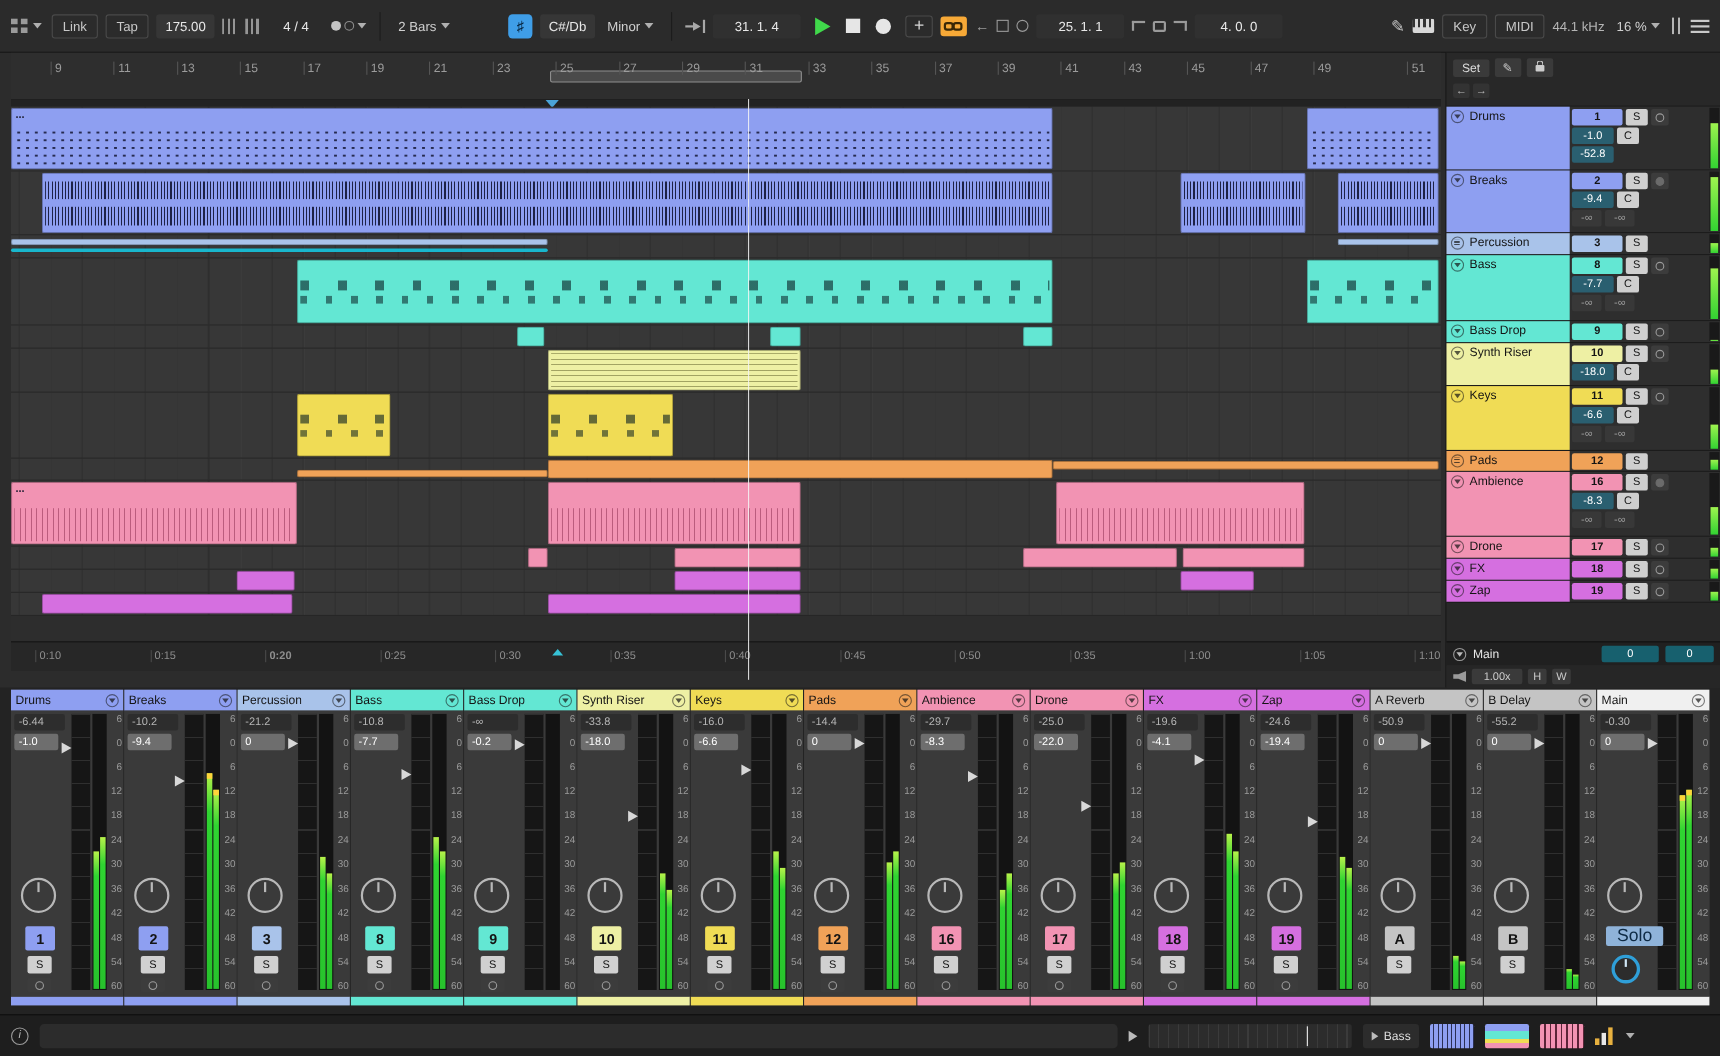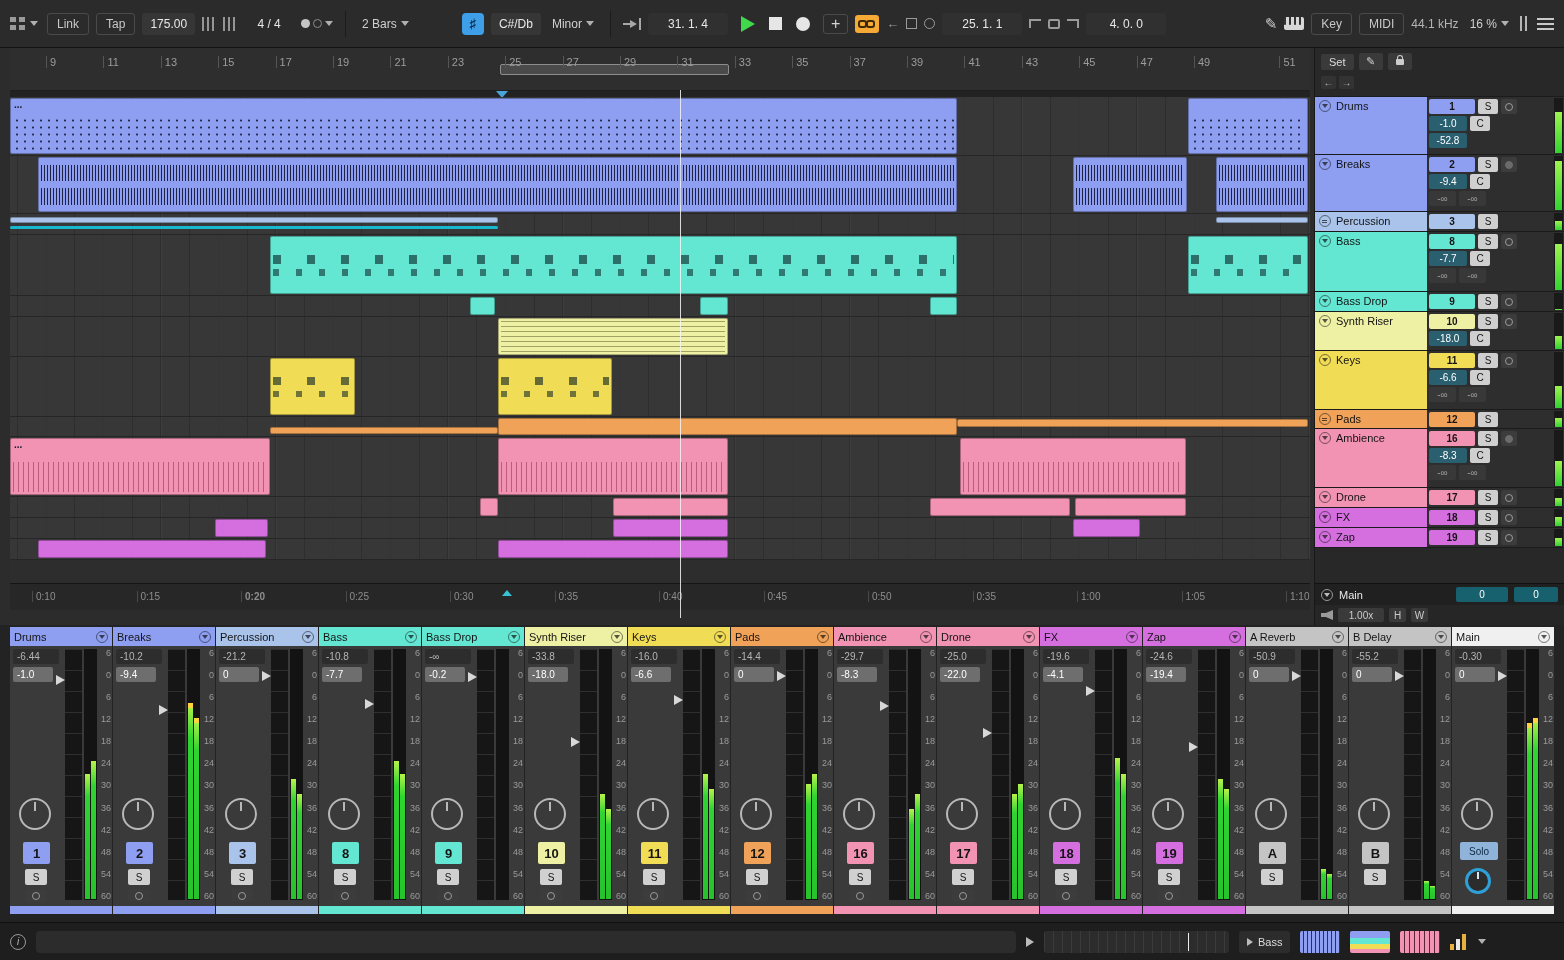--- a/index.html
+++ b/index.html
@@ -146,21 +146,21 @@
   .mbar{position:absolute;bottom:1px;width:5px;background:linear-gradient(#b7f24a,#2fd431 18%,#27c22c);}
   .mbar:nth-child(1){left:1px;} .mbar:nth-child(2){left:7px;}
   .hotseg{position:absolute;top:0;left:0;right:0;height:5px;background:#ffd43a;}
   .sscale{position:absolute;right:1px;top:2px;bottom:5px;width:14px;display:flex;flex-direction:column;justify-content:space-between;font-size:9px;color:#9a9a9a;text-align:right;}
   .knob{position:absolute;left:9px;top:152px;width:32px;height:32px;border:2px solid #b8b8b8;border-radius:50%;box-sizing:border-box;}
   .knob:after{content:"";position:absolute;left:50%;top:2px;width:2px;height:9px;background:#b8b8b8;margin-left:-1px;}
   .snum{position:absolute;left:13px;top:196px;width:27px;height:22px;border-radius:2px;color:#141414;font-size:13px;font-weight:bold;display:flex;align-items:center;justify-content:center;}
   .ssbox{position:absolute;left:15px;top:223px;width:22px;height:16px;background:#d0d0d0;color:#141414;border-radius:2px;font-size:10px;display:flex;align-items:center;justify-content:center;}
   .srec{position:absolute;left:15px;top:243px;width:22px;height:13px;background:#3c3c3c;border-radius:2px;}
   .srec:after{content:"";position:absolute;left:7px;top:2.5px;width:8px;height:8px;border-radius:50%;border:1.5px solid #9a9a9a;box-sizing:border-box;}
-  .ssolo{position:absolute;left:8px;top:196px;width:38px;height:18px;background:#8fb3d9;color:#0e2a44;border-radius:2px;font-size:10px;display:flex;align-items:center;justify-content:center;}
+  .ssolo{position:absolute;left:8px;top:196px;width:52px;height:18px;background:#8fb3d9;color:#0e2a44;border-radius:2px;font-size:16px;display:flex;align-items:center;justify-content:center;}
   .cueknob{position:absolute;left:13px;top:222px;width:26px;height:26px;border:3px solid #2f9fd8;border-radius:50%;box-sizing:border-box;background:#2c2c2c;}
   .cueknob:after{content:"";position:absolute;left:50%;top:1px;width:2px;height:7px;background:#cfe6f5;margin-left:-1px;}
   .sfoot{height:8px;}
   
   #statusbar{height:38px;background:#1e1e1e;border-top:1px solid #101010;display:flex;align-items:center;gap:10px;padding:0 10px;box-sizing:border-box;}
   .info-icon{width:16px;height:16px;border:1.5px solid #9a9a9a;border-radius:50%;color:#bbb;font-size:10px;font-style:italic;display:flex;align-items:center;justify-content:center;box-sizing:border-box;}
   .msgbox{flex:1;max-width:980px;height:22px;background:#2c2c2c;border-radius:4px;}
   .mini-play{width:0;height:0;border-top:5px solid transparent;border-bottom:5px solid transparent;border-left:8px solid #bbb;}
   .scrub{position:relative;width:185px;height:22px;background:#2c2c2c;border-radius:3px;
     background-image:repeating-linear-gradient(90deg,rgba(255,255,255,.07) 0 1px,transparent 1px 9px);}

